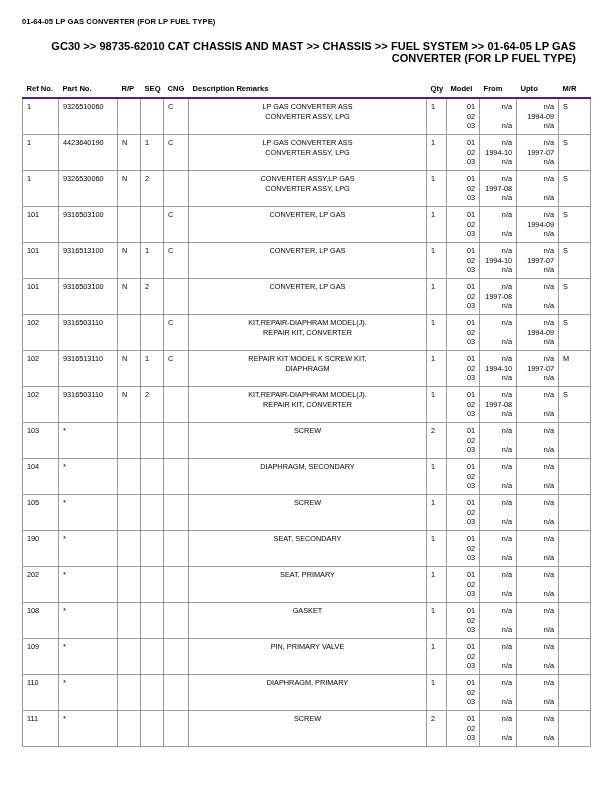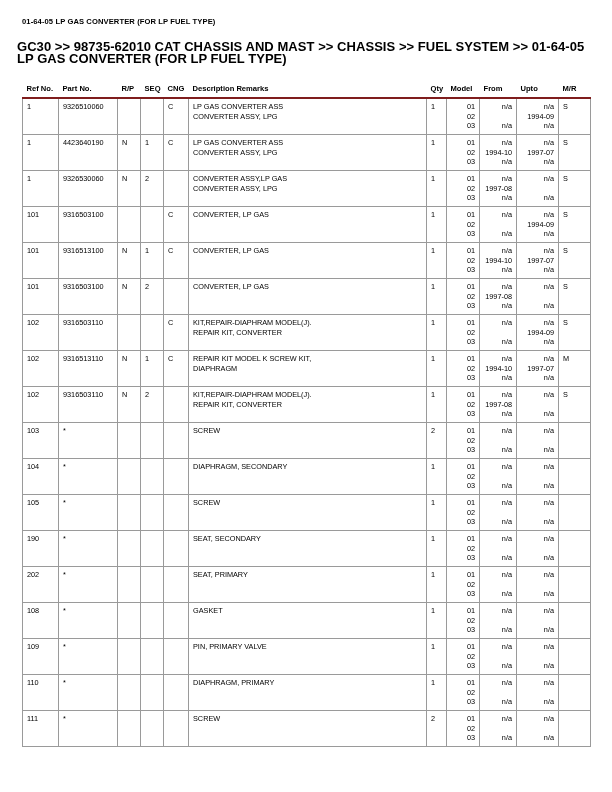--- a/index.html
+++ b/index.html
@@ -31,27 +31,28 @@
     top: 16px;
     font-size: 7.6px;
     font-weight: bold;
     letter-spacing: 0.1px;
     line-height: 11px;
     white-space: nowrap;
   }
 
   .breadcrumb {
     position: absolute;
-    left: 17px;
+    left: 8px;
     top: 41px;
     width: 568px;
-    font-size: 13px;
+    font-size: 11px;
     font-weight: bold;
     letter-spacing: 0.05px;
     line-height: 11.5px;
+    text-align: right;
   }
 
   .table-wrap {
     position: absolute;
     left: 22px;
     top: 84px;
     width: 568px;
   }
 
   table.parts {
@@ -65,21 +66,21 @@
     font-size: 7.6px;
     font-weight: bold;
     text-align: left;
     padding: 0 0 4px 4px;
     border: none;
     vertical-align: bottom;
     white-space: nowrap;
   }
 
   table.parts thead tr {
-    border-bottom: 2px solid #7f1d1d;
+    border-bottom: 2px solid #4c1d95;
   }
 
   table.parts tbody td {
     border: 1px solid #9a9a9a;
     border-top-color: #bdbdbd;
     padding: 3px 4px 3px 4px;
     vertical-align: top;
     line-height: 9.6px;
     font-size: 7.3px;
     height: 29px;
@@ -109,20 +110,21 @@
   .stack span {
     display: block;
     min-height: 9.6px;
     line-height: 9.6px;
     white-space: nowrap;
   }
   .desc-line {
     display: block;
     white-space: nowrap;
     line-height: 9.8px;
+    text-align: center;
   }
 </style>
 </head>
 <body>
 
 <div class="page">
 
   <div class="doc-title">01-64-05 LP GAS CONVERTER (FOR LP FUEL TYPE)</div>
 
   <div class="breadcrumb">GC30 &gt;&gt; 98735-62010 CAT CHASSIS AND MAST &gt;&gt; CHASSIS &gt;&gt; FUEL SYSTEM &gt;&gt; 01-64-05 LP GAS CONVERTER (FOR LP FUEL TYPE)</div>

